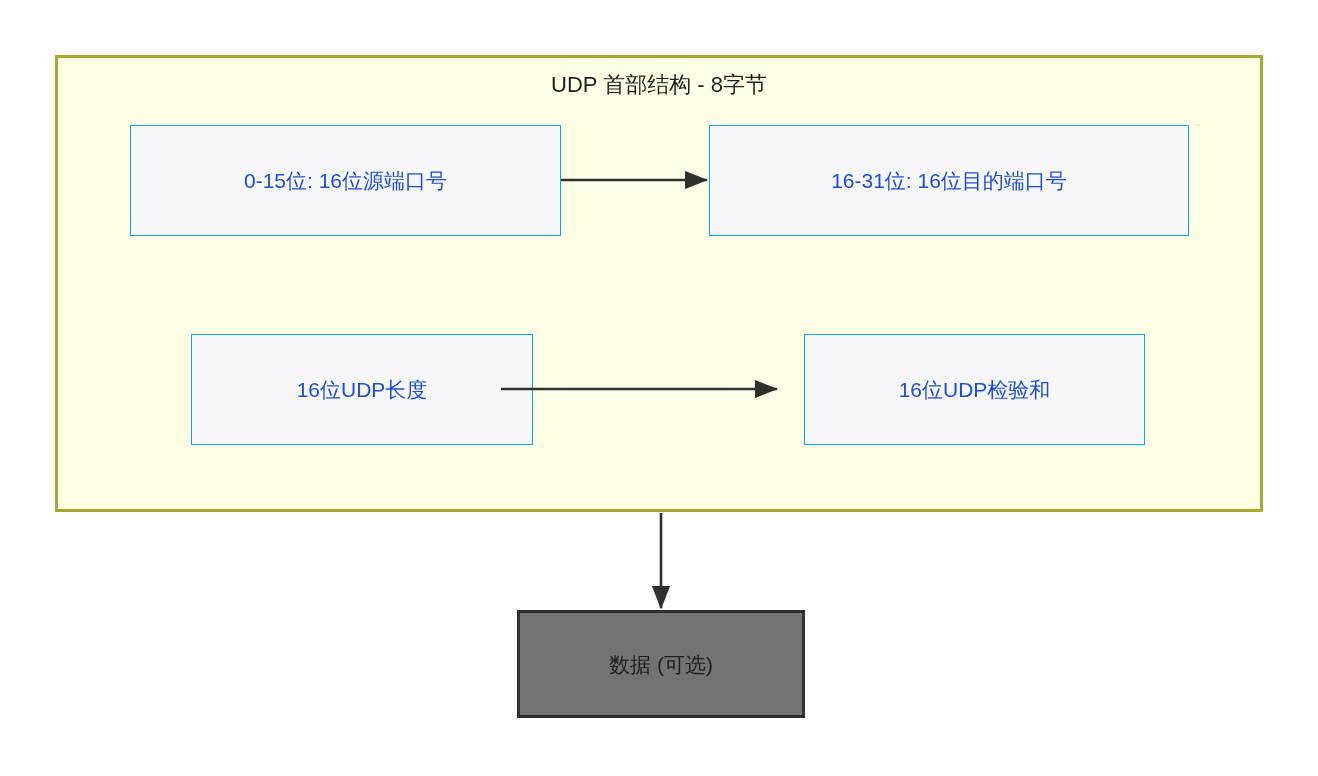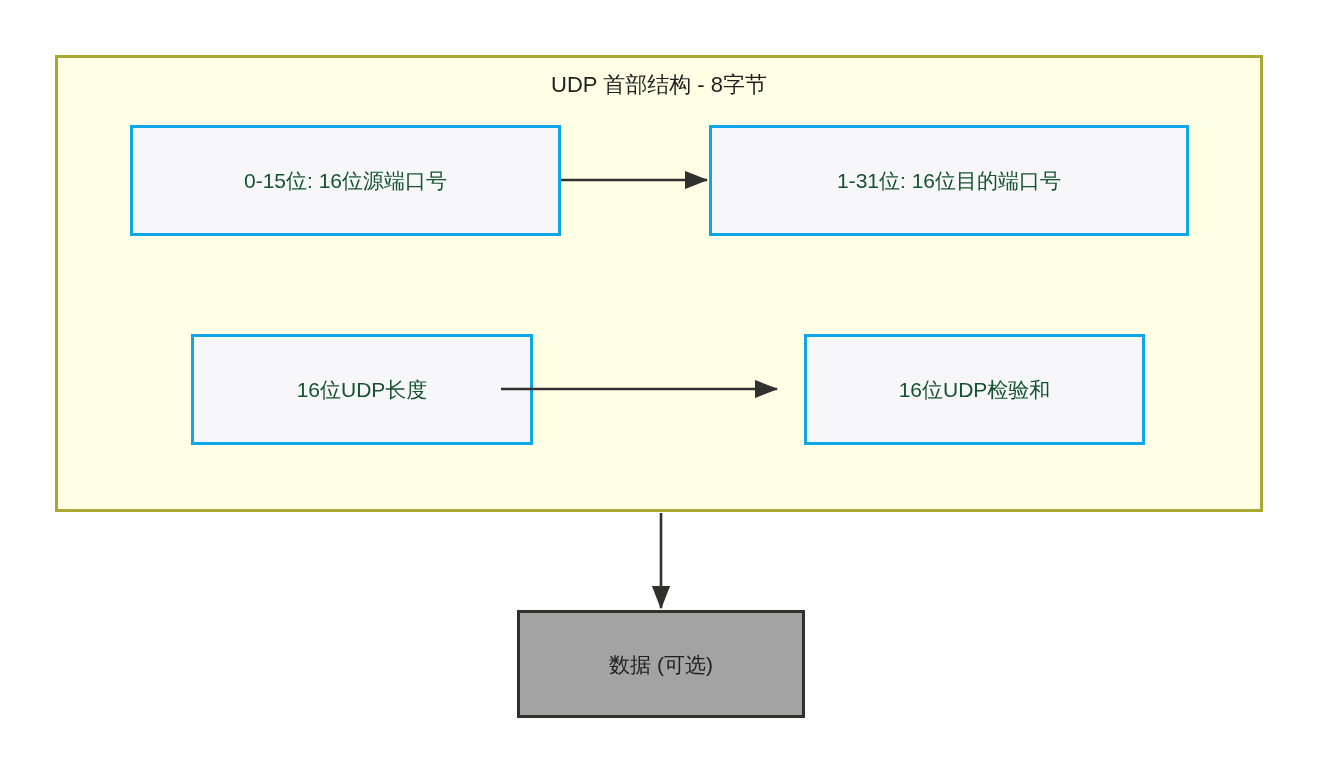--- a/index.html
+++ b/index.html
@@ -45,44 +45,44 @@
     font-size: 22px;
     line-height: 28px;
     color: #1f1f1f;
     white-space: nowrap;
   }
 
   
   .field-box {
     position: absolute;
     background: #f7f7f9;
-    border: 3px solid #0ea5e9;
+    border: 1px solid #0ea5e9;
     box-sizing: border-box;
     display: flex;
     align-items: center;
     justify-content: center;
     font-size: 21px;
     line-height: 27px;
-    color: #14532d;
+    color: #1d4ed8;
     white-space: nowrap;
   }
 
   #box-src-port  { left: 130px; top: 125px; width: 431px; height: 111px; }
   #box-dst-port  { left: 709px; top: 125px; width: 480px; height: 111px; }
   #box-udp-len   { left: 191px; top: 334px; width: 342px; height: 111px; }
   #box-udp-cksum { left: 779px; top: 334px; width: 341px; height: 111px; margin-left: 25px; }
 
   
   #box-data {
     position: absolute;
     left: 517px;
     top: 610px;
     width: 288px;
     height: 108px;
-    background: #a3a3a3;
+    background: #737373;
     border: 3px solid #30302e;
     box-sizing: border-box;
     display: flex;
     align-items: center;
     justify-content: center;
     font-size: 21px;
     line-height: 27px;
     color: #1f1f1f;
     white-space: nowrap;
   }
@@ -104,21 +104,21 @@
 
   <div class="group-box">
     <div class="group-title">UDP 首部结构 - 8字节</div>
   </div>
 
   <div class="field-box" id="box-src-port">
     <span>0-15位: 16位源端口号</span>
   </div>
 
   <div class="field-box" id="box-dst-port">
-    <span>1-31位: 16位目的端口号</span>
+    <span>16-31位: 16位目的端口号</span>
   </div>
 
   <div class="field-box" id="box-udp-len">
     <span>16位UDP长度</span>
   </div>
 
   <div class="field-box" id="box-udp-cksum">
     <span>16位UDP检验和</span>
   </div>
 

